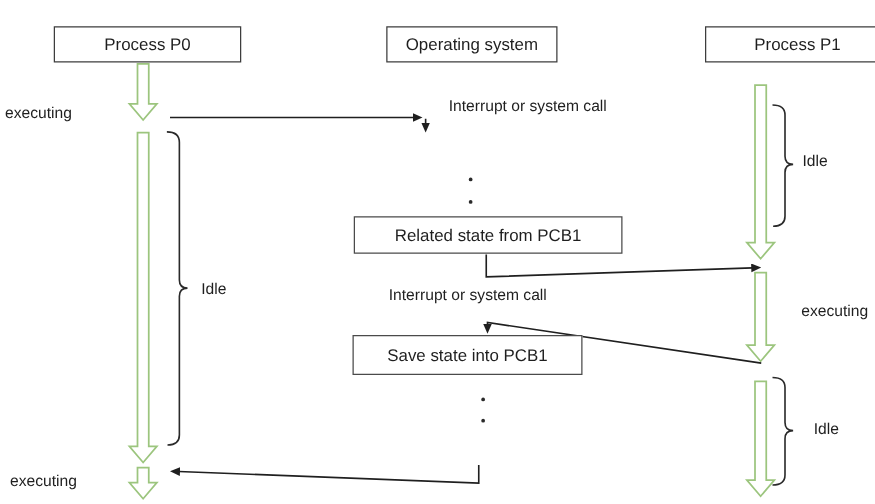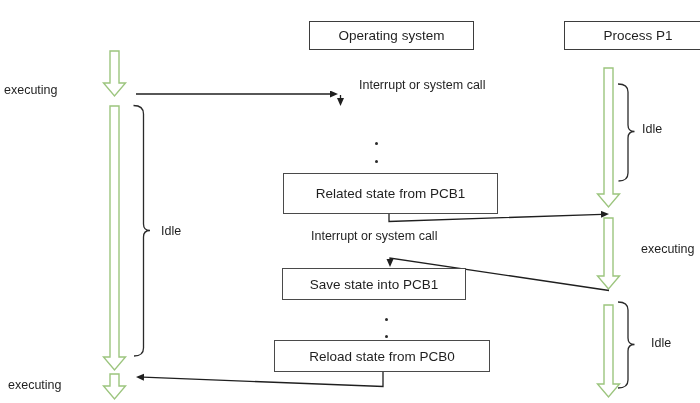--- a/index.html
+++ b/index.html
@@ -56,26 +56,26 @@
     <path class="brace" d="M618,84 Q628,84 628,92 L628,125 Q628,131.5 634.5,131.5 Q628,131.5 628,138 L628,173 Q628,181 618.5,181"></path>
     <path class="brace" d="M618,302 Q628,302 628,310 L628,338 Q628,344.5 634.5,344.5 Q628,344.5 628,351 L628,380 Q628,388 618,388"></path>
 
     <path class="blk" marker-end="url(#arr)" d="M136,94 L331,94"></path>
     <path class="blk" marker-end="url(#arr)" d="M340.5,95 L340.5,99"></path>
     <path class="blk" marker-end="url(#arr)" d="M389,203.5 L389,221.5 L602,214.3"></path>
     <path class="blk" marker-end="url(#arr)" d="M609,290.5 L390,258 L390,260"></path>
     <path class="blk" marker-end="url(#arr)" d="M383,372 L383,386.5 L143,377.2"></path>
   </svg>
 
-  <div class="box hdr" style="left:309px;top:21px;width:165px;height:29px;">Operating system</div>
+  <div class="box hdr" style="left:43px;top:21px;width:150px;height:29px;">Process P0</div>
+  <div class="box hdr" style="left:309px;top:21px;width:137px;height:29px;">Operating system</div>
   <div class="box hdr" style="left:564px;top:21px;width:148px;height:29px;">Process P1</div>
 
-  <div class="box" style="left:283px;top:173px;width:215px;height:41px;">Related state from PCB1</div>
+  <div class="box" style="left:283px;top:173px;width:215px;height:30px;">Related state from PCB1</div>
   <div class="box" style="left:282px;top:268px;width:184px;height:32px;">Save state into PCB1</div>
-  <div class="box" style="left:274px;top:340px;width:216px;height:32px;">Reload state from PCB0</div>
 
   <div class="dot" style="left:375px;top:142px;">.</div>
   <div class="dot" style="left:375px;top:160px;">.</div>
   <div class="dot" style="left:385px;top:318px;">.</div>
   <div class="dot" style="left:385px;top:335px;">.</div>
 
   <div class="lbl" style="left:4px;top:83px;">executing</div>
   <div class="lbl" style="left:161px;top:224px;">Idle</div>
   <div class="lbl" style="left:8px;top:378px;">executing</div>
   <div class="lbl" style="left:359px;top:78px;">Interrupt or system call</div>

